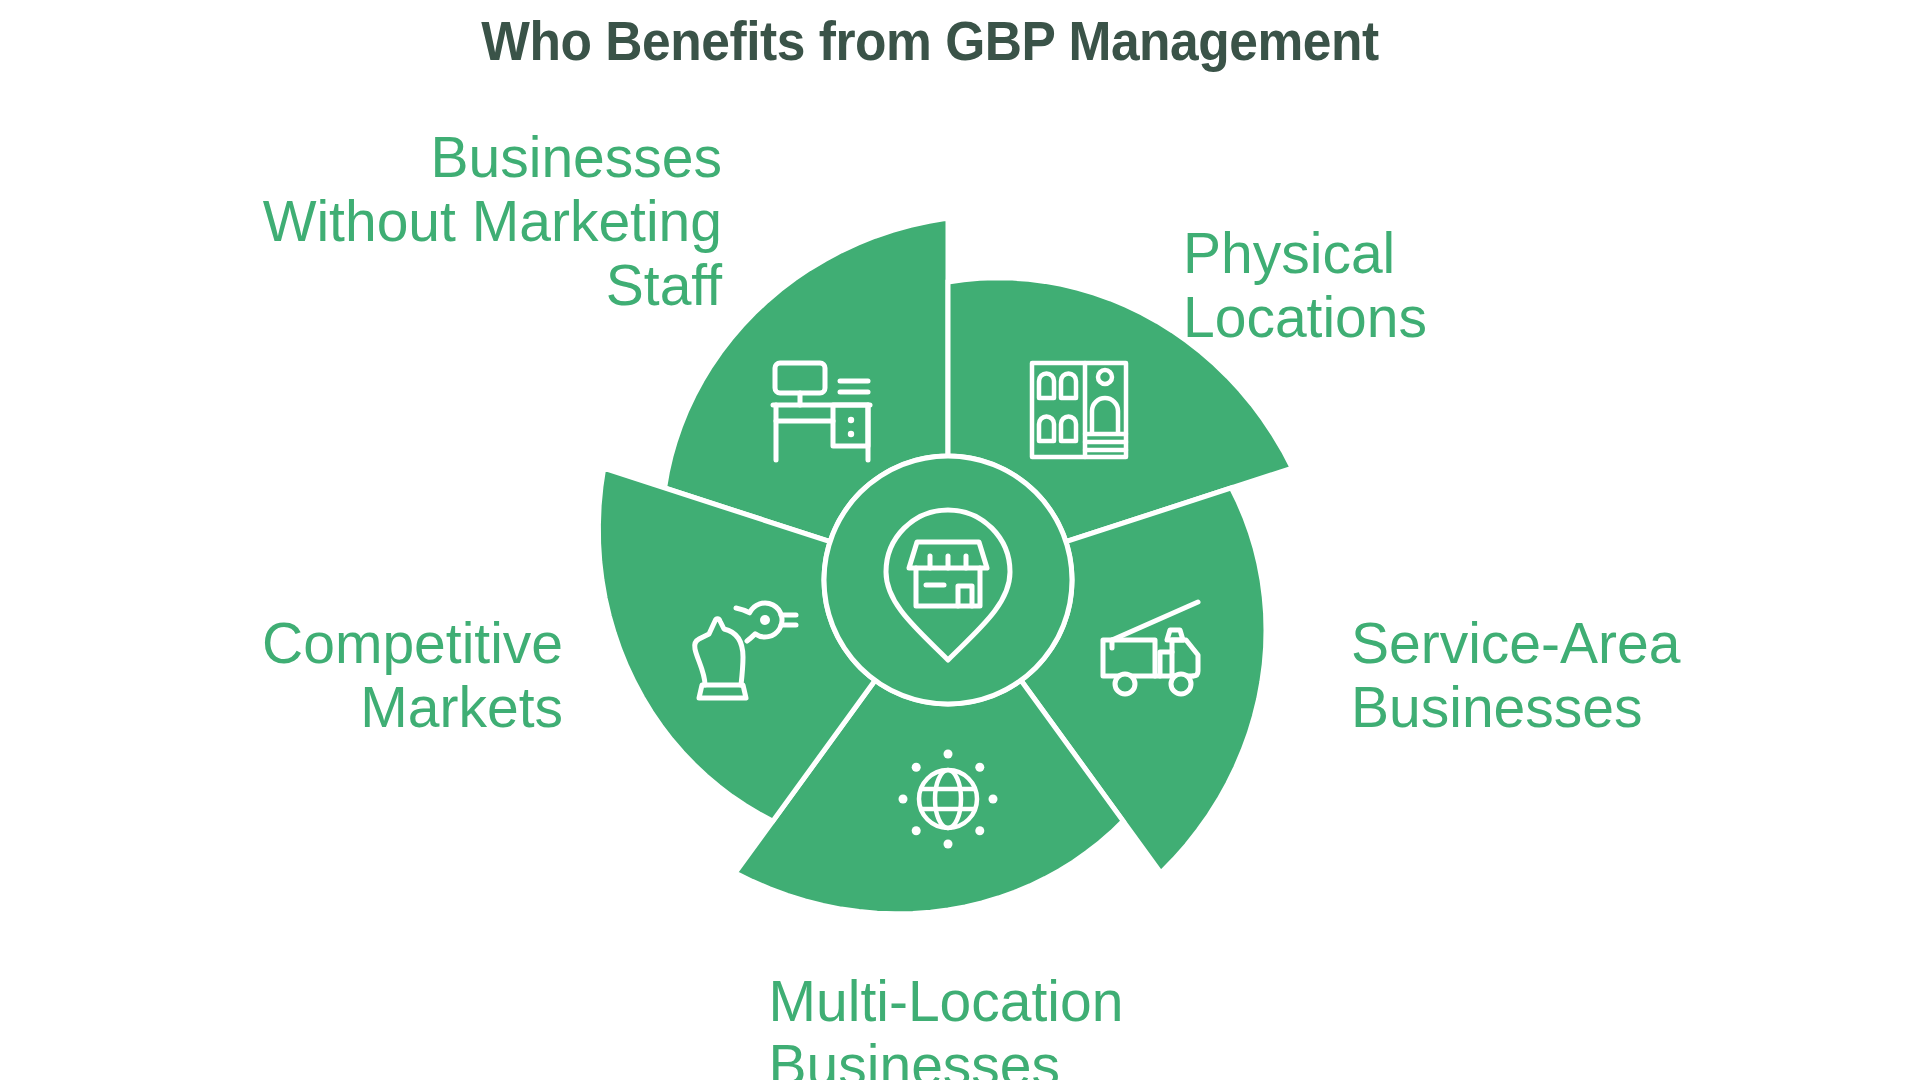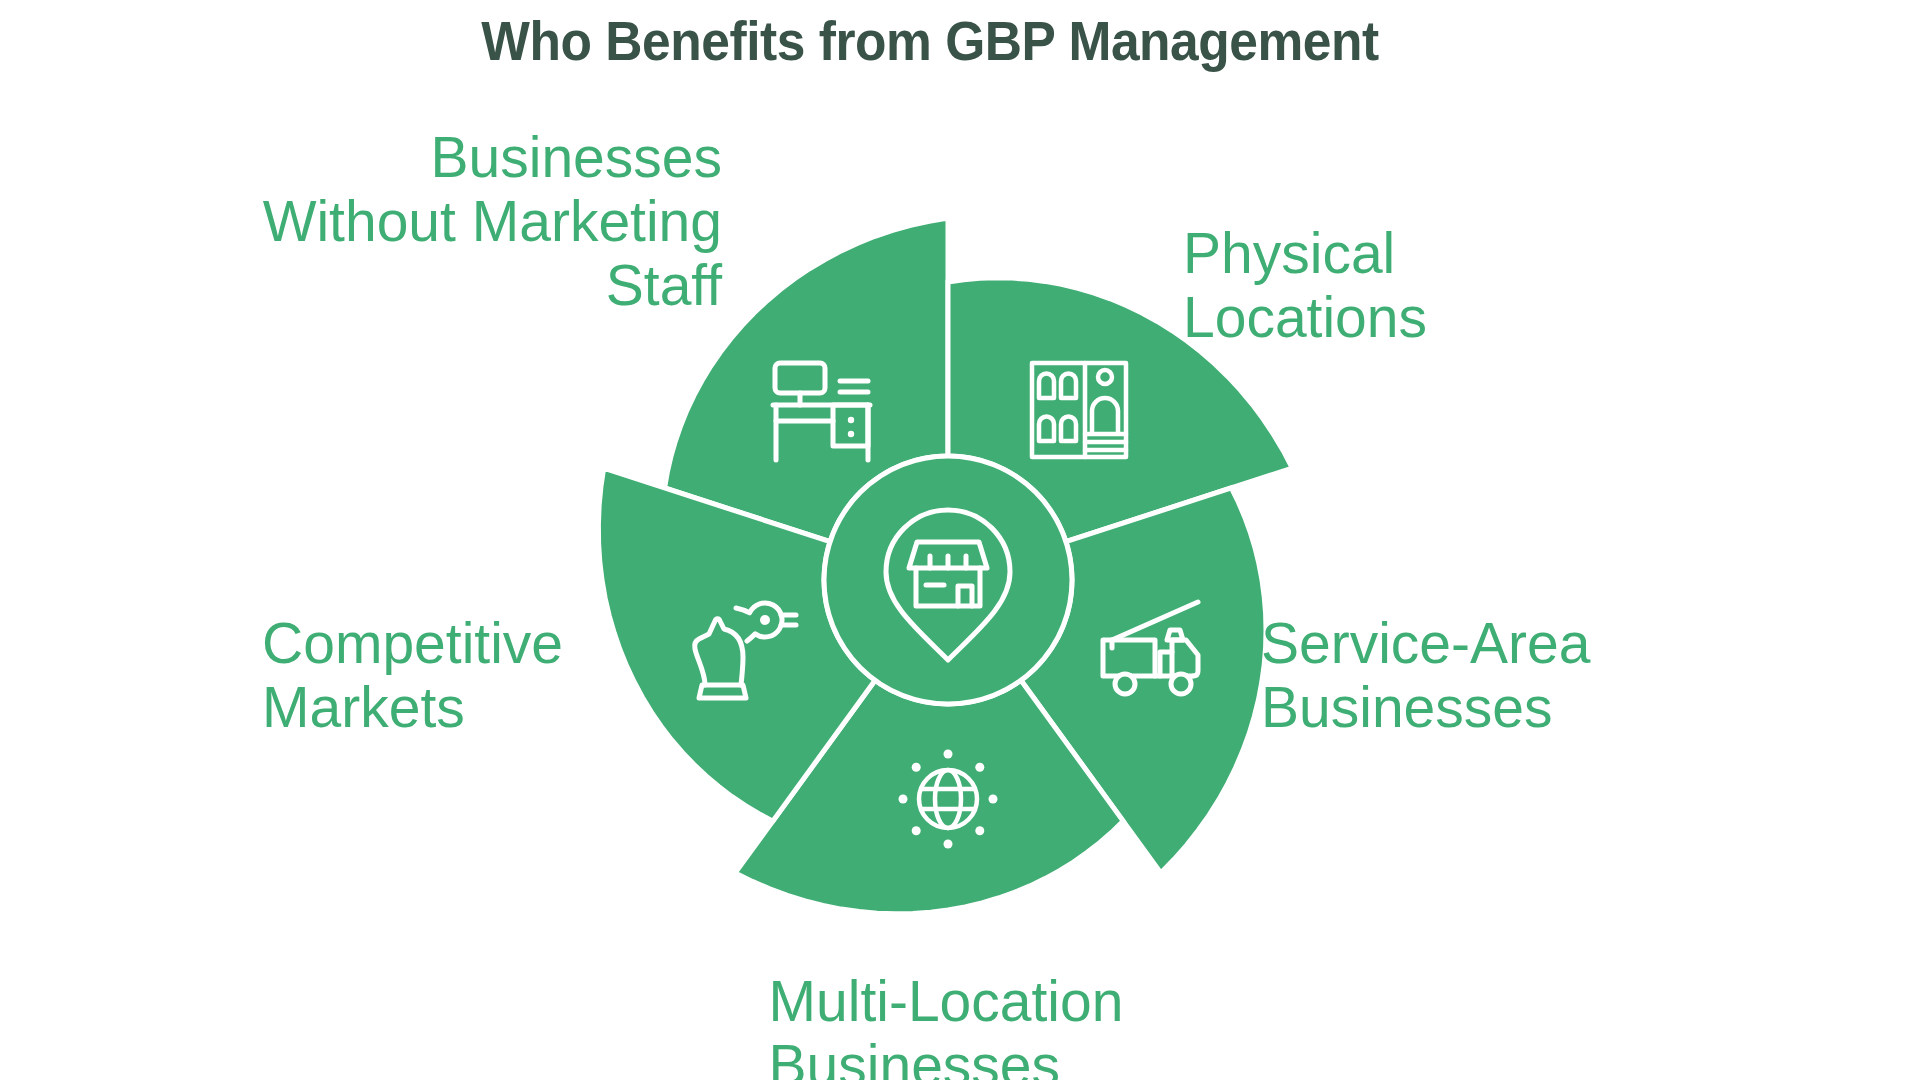--- a/index.html
+++ b/index.html
@@ -6,23 +6,23 @@
   .canvas{position:relative;width:1920px;height:1080px;background:#fff;overflow:hidden;
           font-family:"Liberation Sans", sans-serif;}
   .art{position:absolute;left:0;top:0;width:1920px;height:1080px;}
   .page-title{position:absolute;top:8px;left:930px;transform:translateX(-50%) scaleX(0.92);
               transform-origin:center;white-space:nowrap;
               font-size:56px;font-weight:700;letter-spacing:-0.5px;color:var(--title,#3A5348);}
   .seg-label{position:absolute;font-size:57px;line-height:1.12;color:var(--label,#3FAE74);
              white-space:pre-line;}
   .lbl-businesses{top:126px;right:1198px;text-align:right;}
   .lbl-physical{top:174px;left:1183px;text-align:left;margin-top:48px;}
-  .lbl-service{top:612px;left:1261px;text-align:left;}
+  .lbl-service{top:612px;left:1351px;text-align:left;}
   .lbl-multi{top:970px;left:946px;transform:translateX(-50%);}
-  .lbl-competitive{top:612px;right:1357px;}
+  .lbl-competitive{top:612px;right:1357px;text-align:right;}
   .blade{fill:var(--seg,#40AE74);stroke:#fff;stroke-width:5;stroke-linejoin:miter;}
   .disc{fill:var(--seg,#40AE74);stroke:#fff;stroke-width:5;}
   .icon{fill:none;stroke:#fff;stroke-width:5;stroke-linecap:round;stroke-linejoin:round;}
   .icon .dot{fill:#fff;stroke:none;}
   .icon .wheel{fill:var(--seg,#40AE74);stroke:#fff;}
   .icon-thin{stroke-width:4.5;}
 </style>
 </head>
 <body>
 

